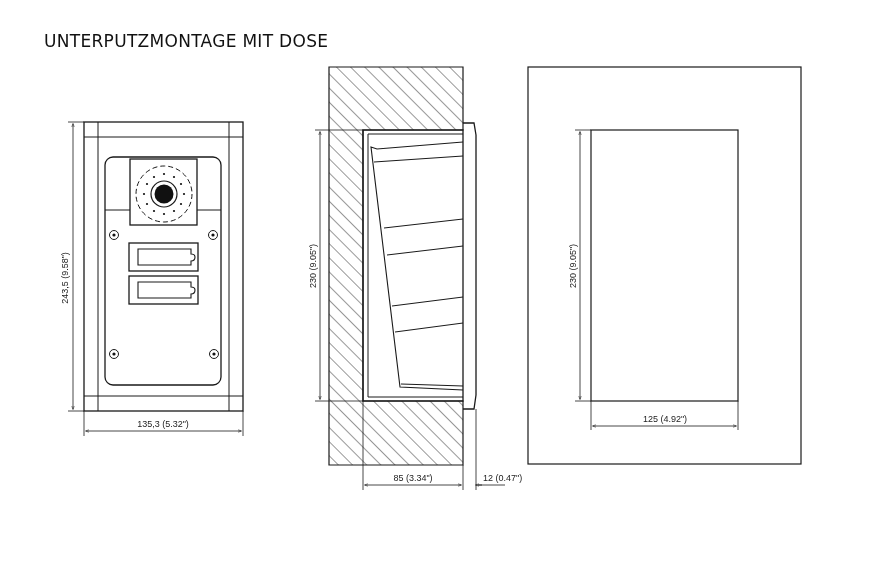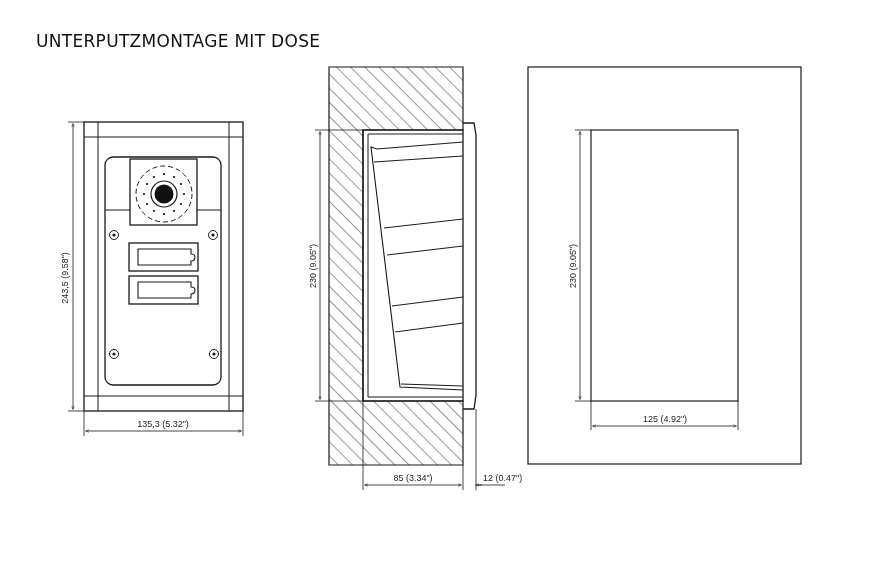--- a/index.html
+++ b/index.html
@@ -1,18 +1,18 @@
 <!DOCTYPE html>
 <html><head>
 <meta charset="utf-8">
 <style>
   html, body { margin: 0; padding: 0; background: #ffffff; }
   body { width: 876px; height: 567px; position: relative; overflow: hidden; font-family: "DejaVu Sans", sans-serif; }
   .title {
-    position: absolute; left: 36px; top: 31px;
+    position: absolute; left: 44px; top: 31px;
     font-family: "DejaVu Sans", sans-serif; font-size: 17px; letter-spacing: 0.3px;
     color: #111111; white-space: nowrap;
   }
   svg.drawing { position: absolute; left: 0; top: 0; }
   .dim { font-family: "Liberation Sans", sans-serif; font-size: 9px; fill: #222222; }
 </style>
 </head>
 <body>
 
 <div class="title">UNTERPUTZMONTAGE MIT DOSE</div>

